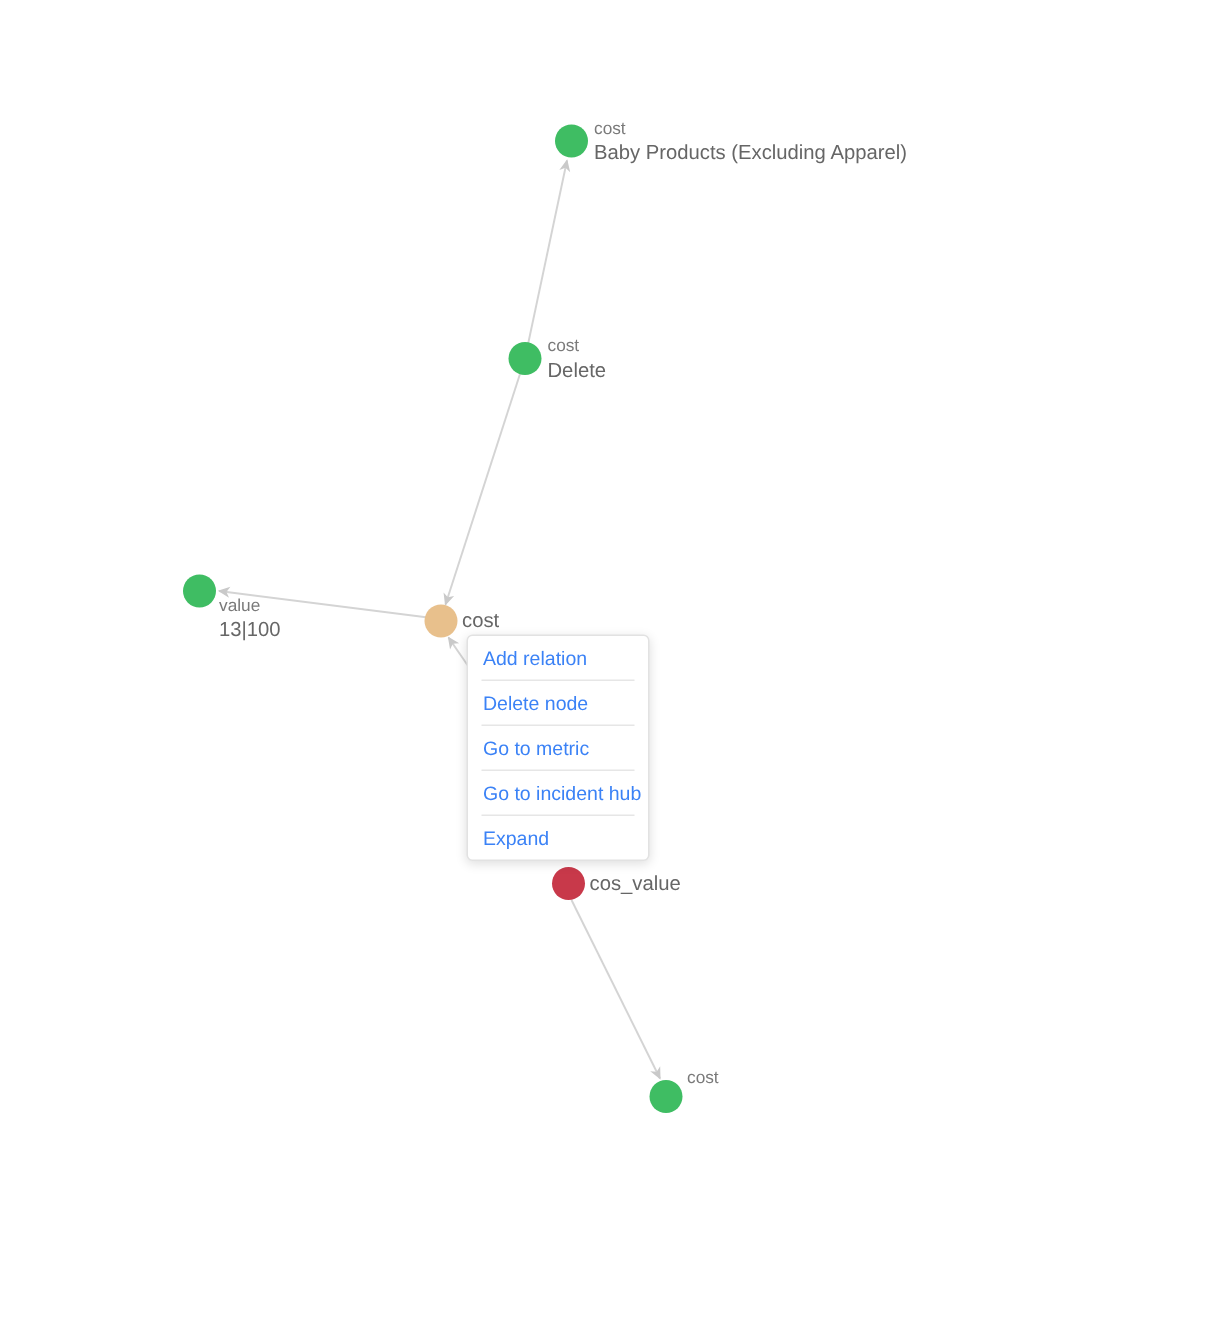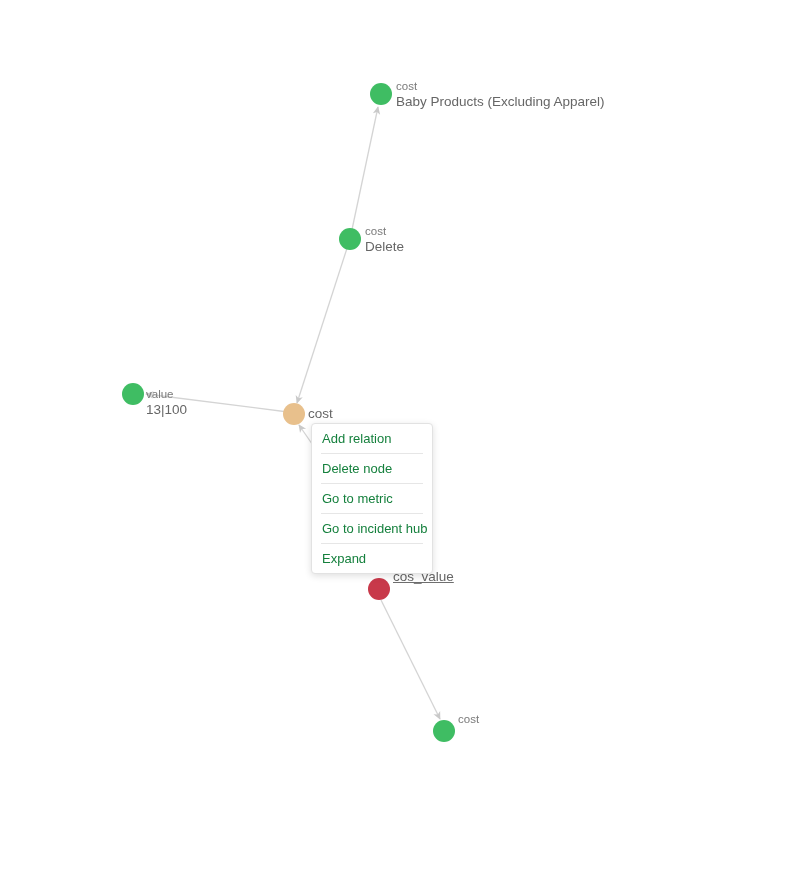--- a/index.html
+++ b/index.html
@@ -67,21 +67,21 @@
     background: #ffffff;
     border: 1px solid #e2e2e2;
     border-radius: 4px;
     box-shadow: 0 2px 7px rgba(0,0,0,0.13);
     padding: 0 0;
     box-sizing: border-box;
     z-index: 40;
   }
   .menu-item {
     font-size: 13px;
-    color: #15803d;
+    color: #3b82f6;
     padding: 8px 10px 7px 10px;
     cursor: pointer;
     line-height: 14px;
     position: relative;
     white-space: nowrap;
   }
   .menu-divider {
     height: 1px;
     background: #e6e6e6;
     margin: 0 9px;
@@ -115,32 +115,32 @@
     <span class="label-name">Baby Products (Excluding Apparel)</span>
   </div>
 
   <div class="graph-node" style="left:350px; top:239px; width:22px; height:22px; background:#3fbd63;"></div>
   <div class="node-label" style="left:365px; top:225px;">
     <span class="label-kind">cost</span>
     <span class="label-name">Delete</span>
   </div>
 
   <div class="graph-node" style="left:133px; top:394px; width:22px; height:22px; background:#3fbd63;"></div>
-  <div class="node-label" style="left:146px; top:388px;">
+  <div class="node-label" style="left:146px; top:398px;">
     <span class="label-kind">value</span>
     <span class="label-name">13|100</span>
   </div>
 
   <div class="graph-node" style="left:294px; top:414px; width:22px; height:22px; background:#e8c08c;"></div>
   <div class="node-label single-line" style="left:308px; top:406px;">
     <span class="label-name">cost</span>
   </div>
 
   <div class="graph-node" style="left:379px; top:589px; width:22px; height:22px; background:#c8394a;"></div>
-  <div class="node-label single-line" style="left:393px; top:569px;text-decoration:underline;">
+  <div class="node-label single-line" style="left:393px; top:581px;">
     <span class="label-name">cos_value</span>
   </div>
 
   <div class="graph-node" style="left:444px; top:731px; width:22px; height:22px; background:#3fbd63;"></div>
   <div class="node-label" style="left:458px; top:713px;">
     <span class="label-kind">cost</span>
   </div>
 
   <div id="context-menu">
     <div class="menu-item">

